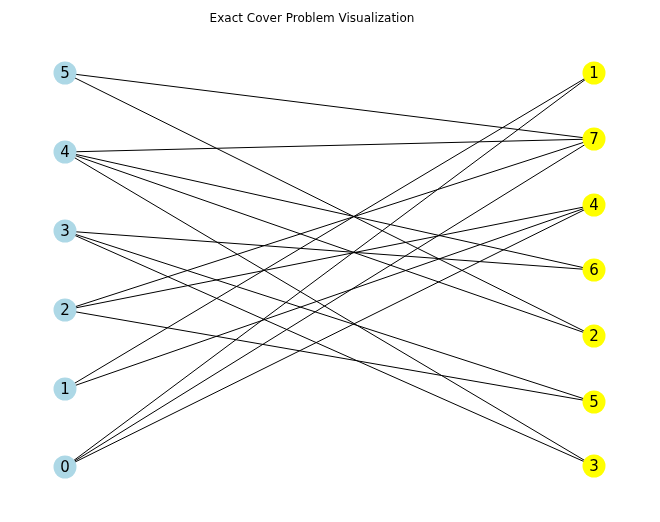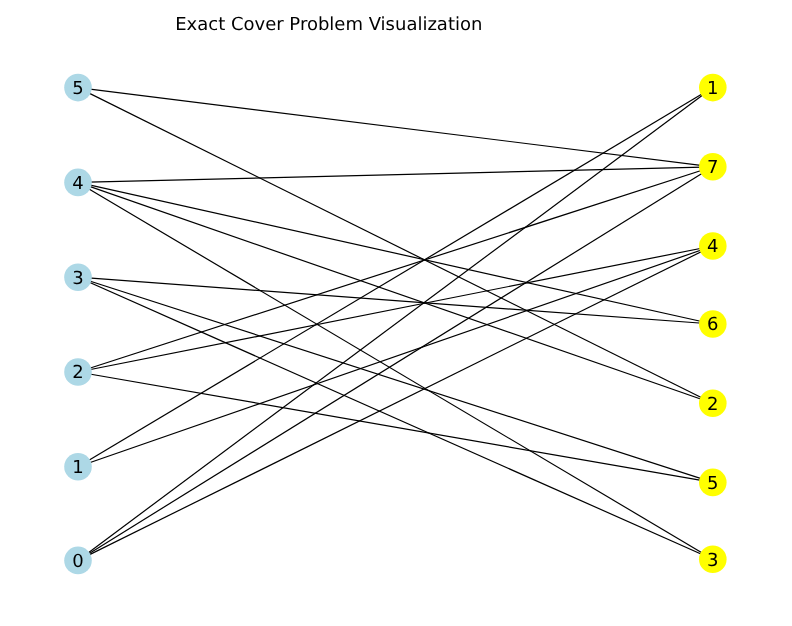--- a/index.html
+++ b/index.html
@@ -14,23 +14,24 @@
     height: 522px;
     background: #ffffff;
     overflow: hidden;
   }
   #figure-title {
     position: absolute;
     top: 11px;
     left: 0;
     width: 548px;
     text-align: center;
-    font-size: 15px;
+    font-size: 12px;
     color: #000000;
     letter-spacing: 0;
+    padding-left: 38px;
   }
   #graph-svg {
     position: absolute;
     top: 0;
     left: 0;
   }
   .edge-line {
     stroke: #000000;
     stroke-width: 1;
     fill: none;

